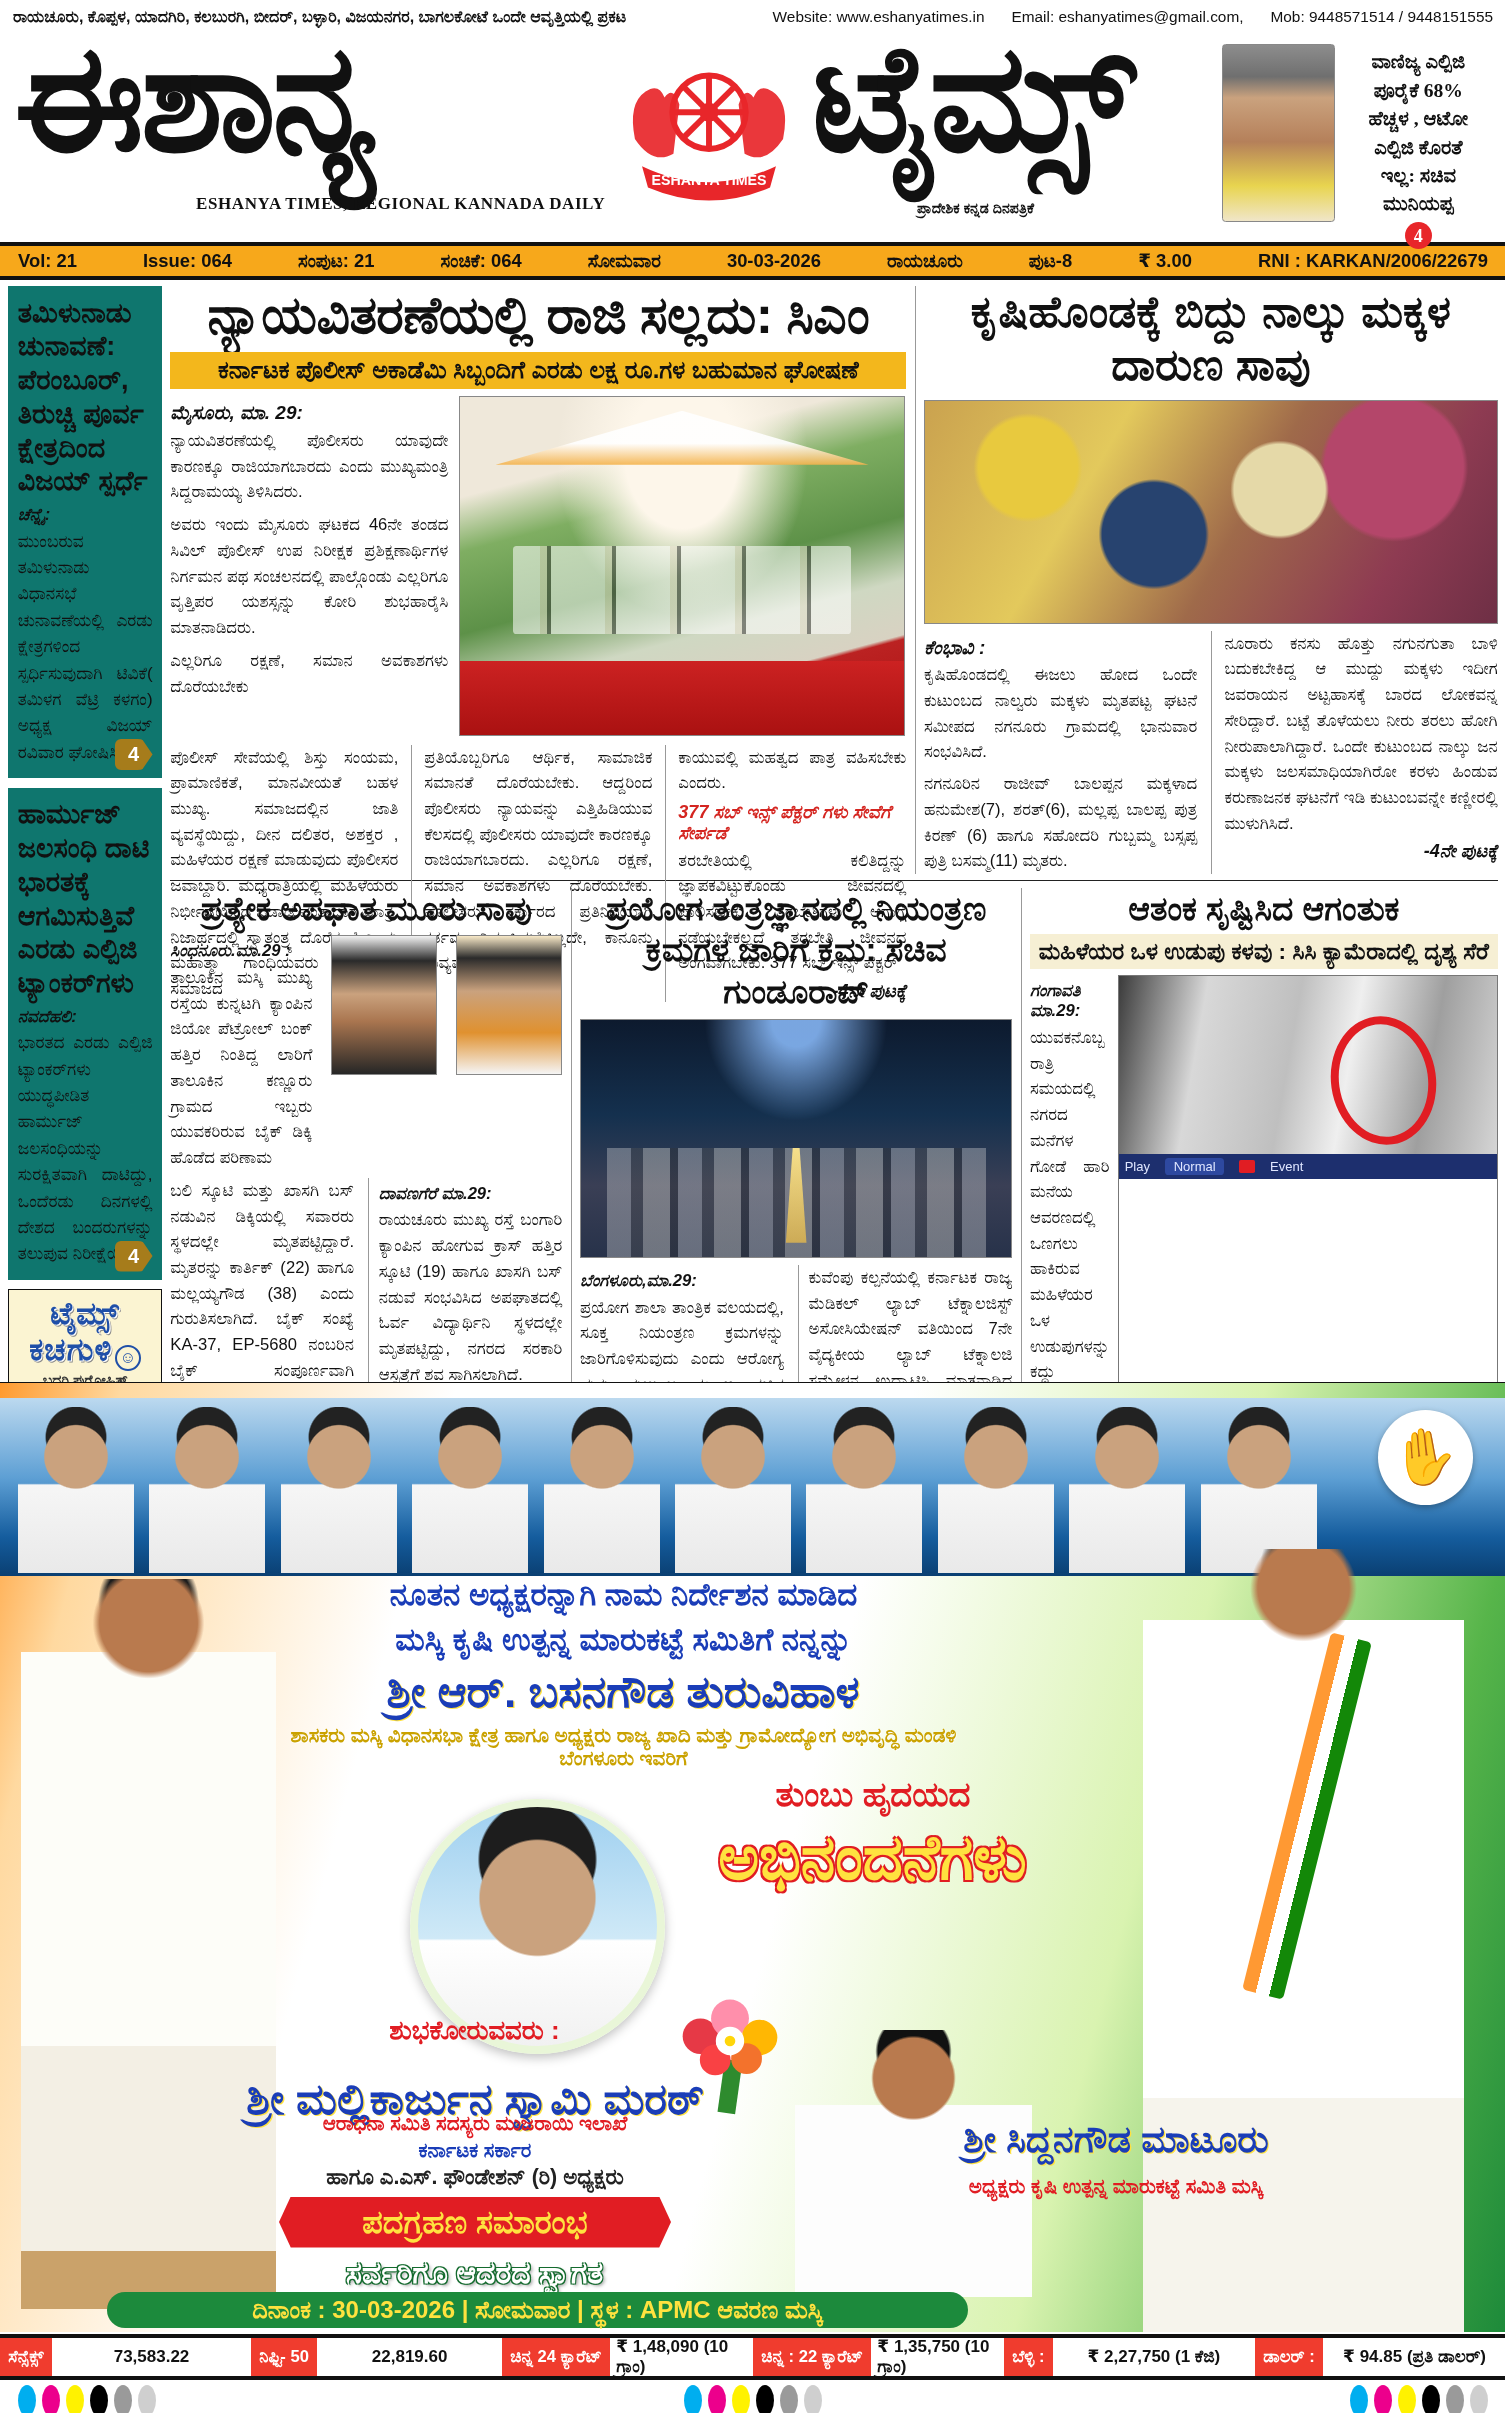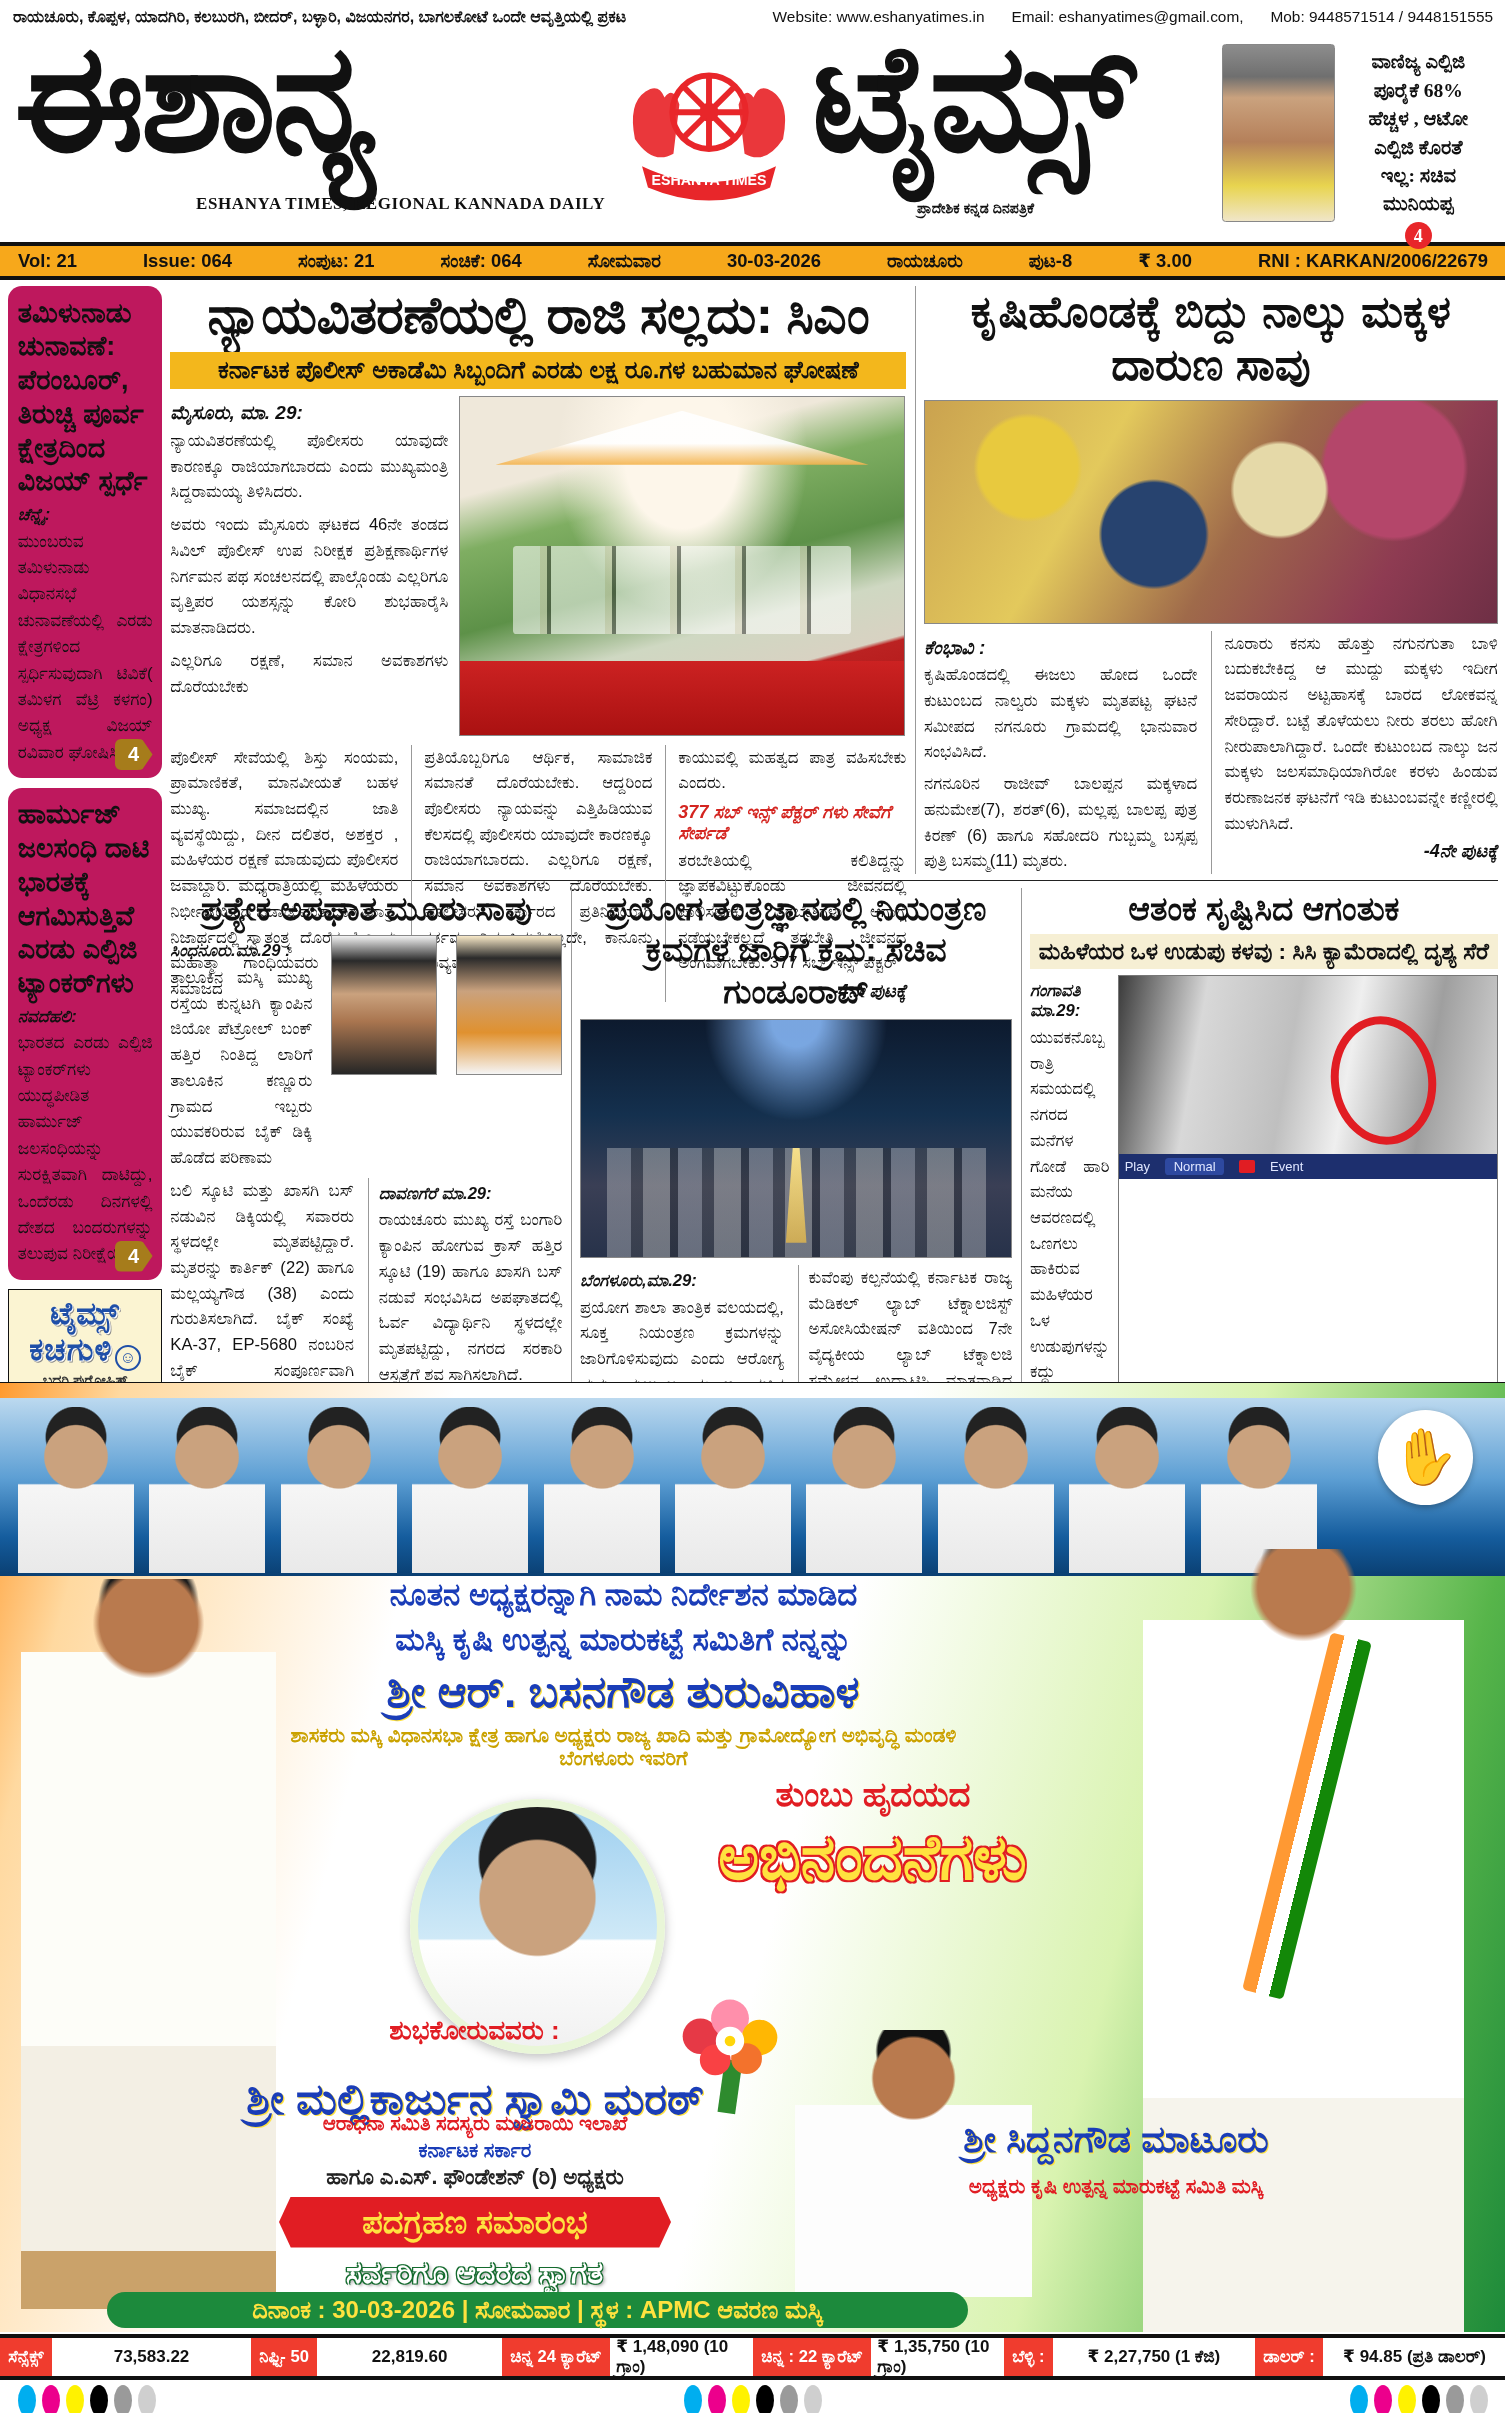--- a/index.html
+++ b/index.html
@@ -28,21 +28,21 @@
   .datebar { height:38px; background:#f7a81b; border-top:4.2px solid #111; border-bottom:4.2px solid #111; display:flex; align-items:center; justify-content:space-between; padding:0 18px; font-size:18.4px; font-weight:bold; }
 
   
   .main { padding:6px 8.3px 0; display:flex; gap:8.3px; height:1098px; }
   .rail { width:236px; display:flex; flex-direction:column; gap:9.5px; }
   .content-col { flex:1; display:flex; flex-direction:column; }
   .band1 { display:flex; gap:8.3px; height:595px; border-bottom:1.8px solid #222; padding-bottom:6px; }
   .band2 { display:flex; gap:8.3px; flex:1; padding-top:7.1px; }
   .vline { border-left:1.2px solid #999; }
 
-  .rail-brief { background:#be185d; padding:10.7px 9.5px 8.3px;border-radius:14px; }
+  .rail-brief { background:#0f766e; padding:10.7px 9.5px 8.3px; }
   .rail-head { font-size:27px; font-weight:bold; line-height:1.25; }
   .dateline { font-size:16.6px; font-weight:bold; font-style:italic; margin:6px 0 3.6px; }
   .body-text { font-size:16.6px; line-height:1.55; text-align:justify; }
   .rail-brief .body-text { font-size:17px; }
   .badge-jump { width:38px; height:31px; background:#a67c1b; color:#fff; font-size:20px; font-weight:bold; display:flex; align-items:center; justify-content:center; border-radius:6px 15.4px 15.4px 6px; clip-path:polygon(0 0,72% 0,100% 50%,72% 100%,0 100%); margin-left:auto; margin-top:-27px; }
 
   .cartoon { border:1.8px solid #111; background:#fff; flex:1; display:flex; flex-direction:column; }
   .cartoon-head { background:#fbf4d2; text-align:center; padding:6px 2.4px 3.6px; }
   .cartoon-title { font-size:31px; font-weight:bold; color:#1f4fa8; text-shadow:1.2px 1.2px 0 #fff,1.8px 1.8px 0 #888; letter-spacing:1.2px; }
   .smiley { display:inline-block; width:26px; height:26px; border-radius:50%; border:2.4px solid #1f4fa8; color:#1f4fa8; font-size:16.6px; line-height:22.6px; vertical-align:middle; font-weight:bold; }

